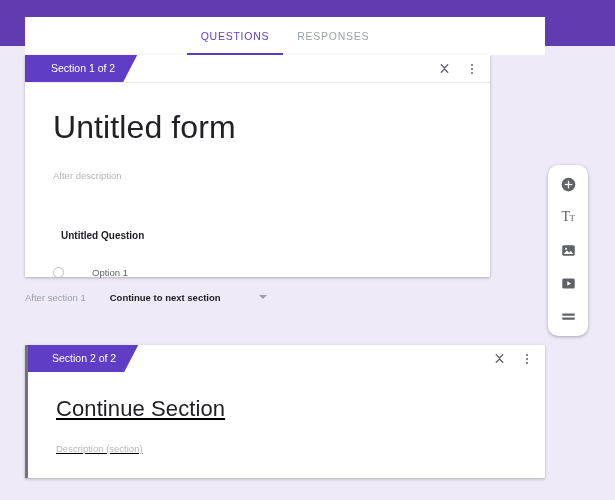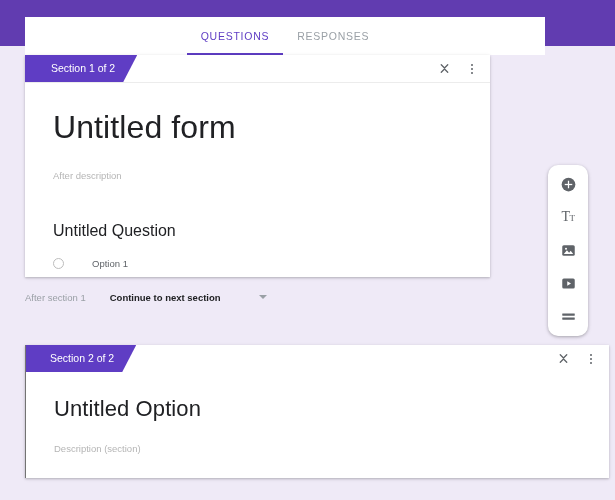--- a/index.html
+++ b/index.html
@@ -139,25 +139,25 @@
     letter-spacing: 0.1px;
   }
   .form-desc {
     font-size: 9.5px;
     color: #b5b5b5;
     margin: 0;
     padding-top: 24px;
   }
 
   .question-title {
-    font-size: 16px;
+    font-size: 10px;
     color: #202124;
-    margin: 0;
+    margin: 8px;
     padding-top: 41px;
-    font-weight: 400;
+    font-weight: 700;
   }
   .option-row {
     display: flex;
     align-items: flex-end;
     gap: 28px;
     padding-top: 18px;
   }
   .radio-circle {
     width: 11px; height: 11px;
     border: 1.3px solid #bdbdbd;
@@ -204,23 +204,24 @@
     right: 6px;
     width: 0; height: 0;
     border-left: 4px solid transparent;
     border-right: 4px solid transparent;
     border-top: 4px solid #9aa0a6;
   }
 
   
   #card-section2 {
     left: 25px; top: 345px;
-    width: 584px;
+    width: 520px;
     height: 133px;
-    border-left: 1px solid #737373;
+    border-left: 3px solid #737373;
+    text-decoration: underline;
   }
   #card-section2 .section-header { border-bottom: none; }
   #card-section2 .section-tag { padding-left: 24px; }
   .section-title {
     font-size: 22px;
     color: #202124;
     font-weight: 400;
     margin: 0;
     padding-top: 24px;
     letter-spacing: 0.1px;
@@ -338,21 +339,21 @@
         <span class="kebab">
           <i></i>
           <i></i>
           <i></i>
         </span>
       </div>
     </div>
   </div>
 
   <div class="form-body">
-    <h1 class="section-title">Untitled Option</h1>
+    <h1 class="section-title">Continue Section</h1>
     <p class="section-desc">Description (section)</p>
   </div>
 </div>
 
 <div class="toolbar">
 
   <div class="tool">
     <svg width="15" height="15" viewBox="0 0 24 24">
       <circle cx="12" cy="12" r="11" fill="#5f6368"></circle>
       <rect x="11" y="6" width="2" height="12" fill="#ffffff"></rect>

